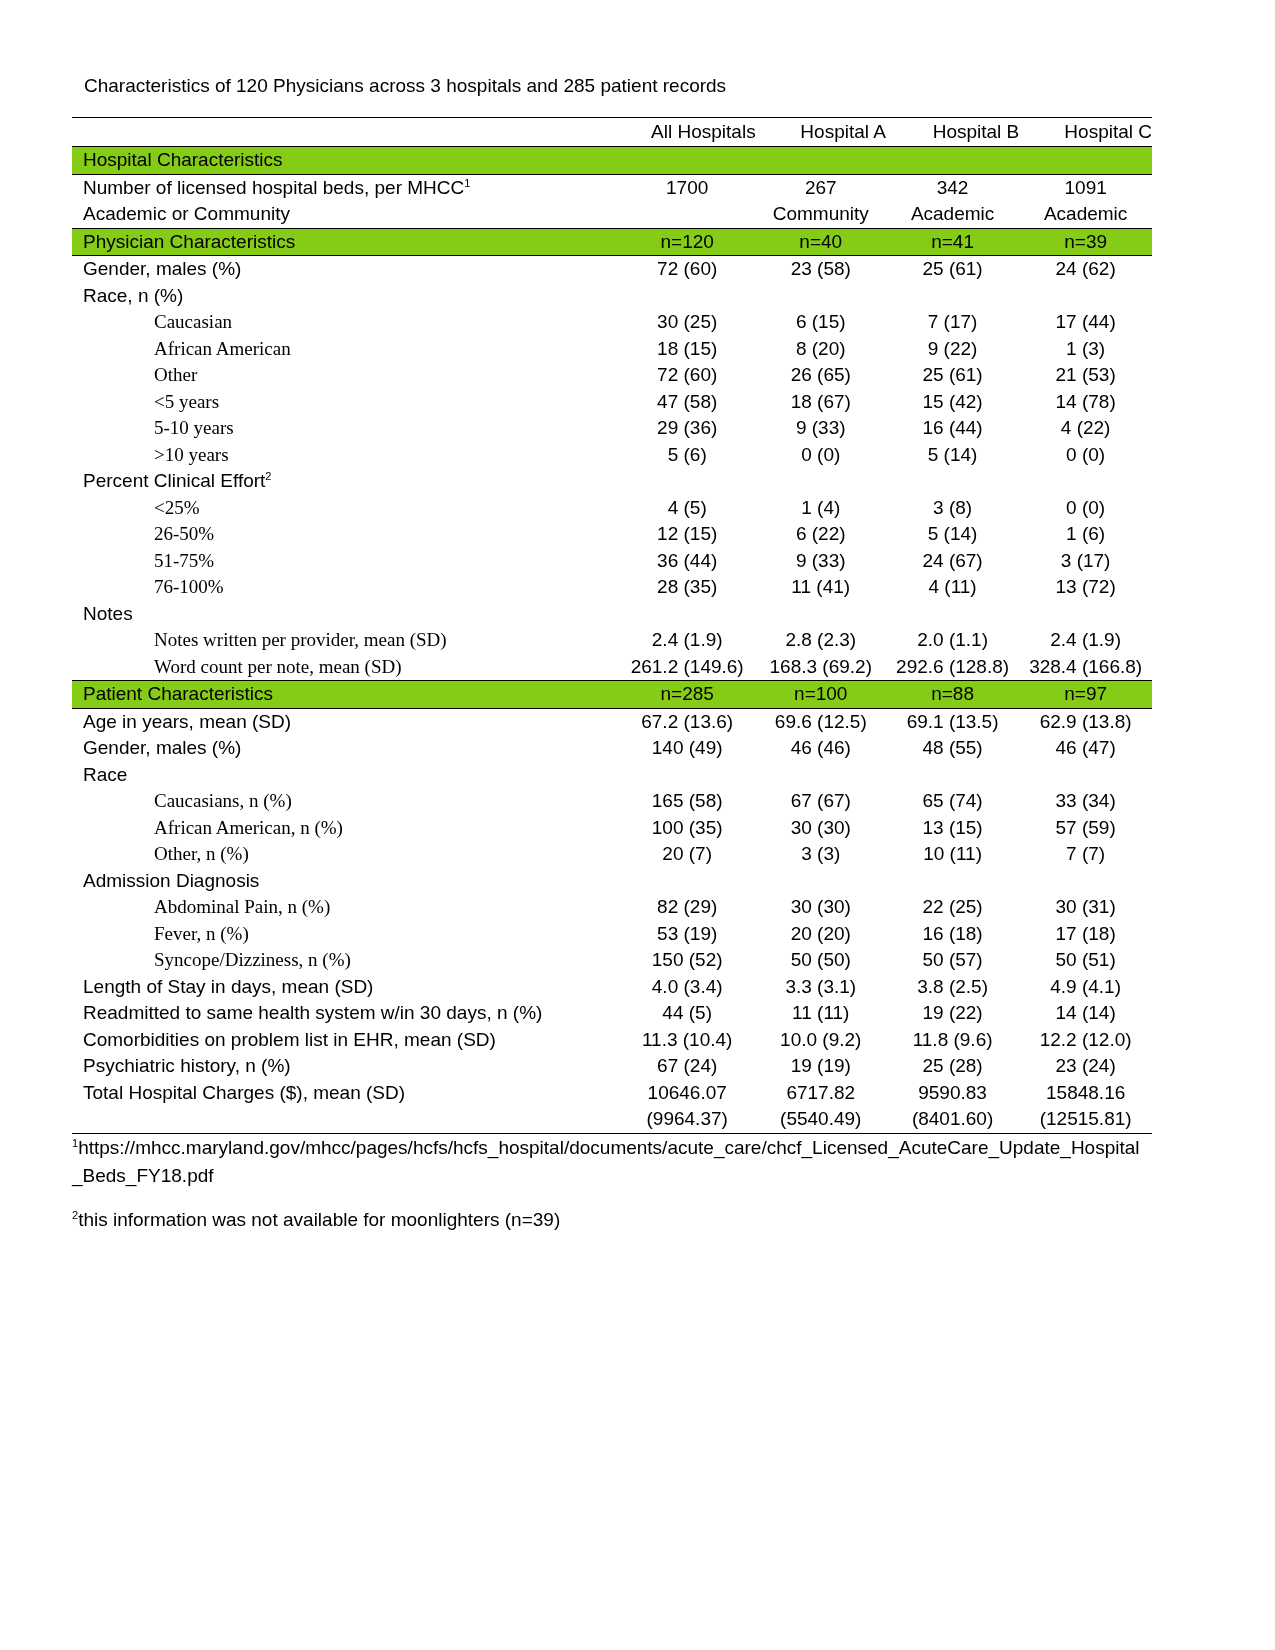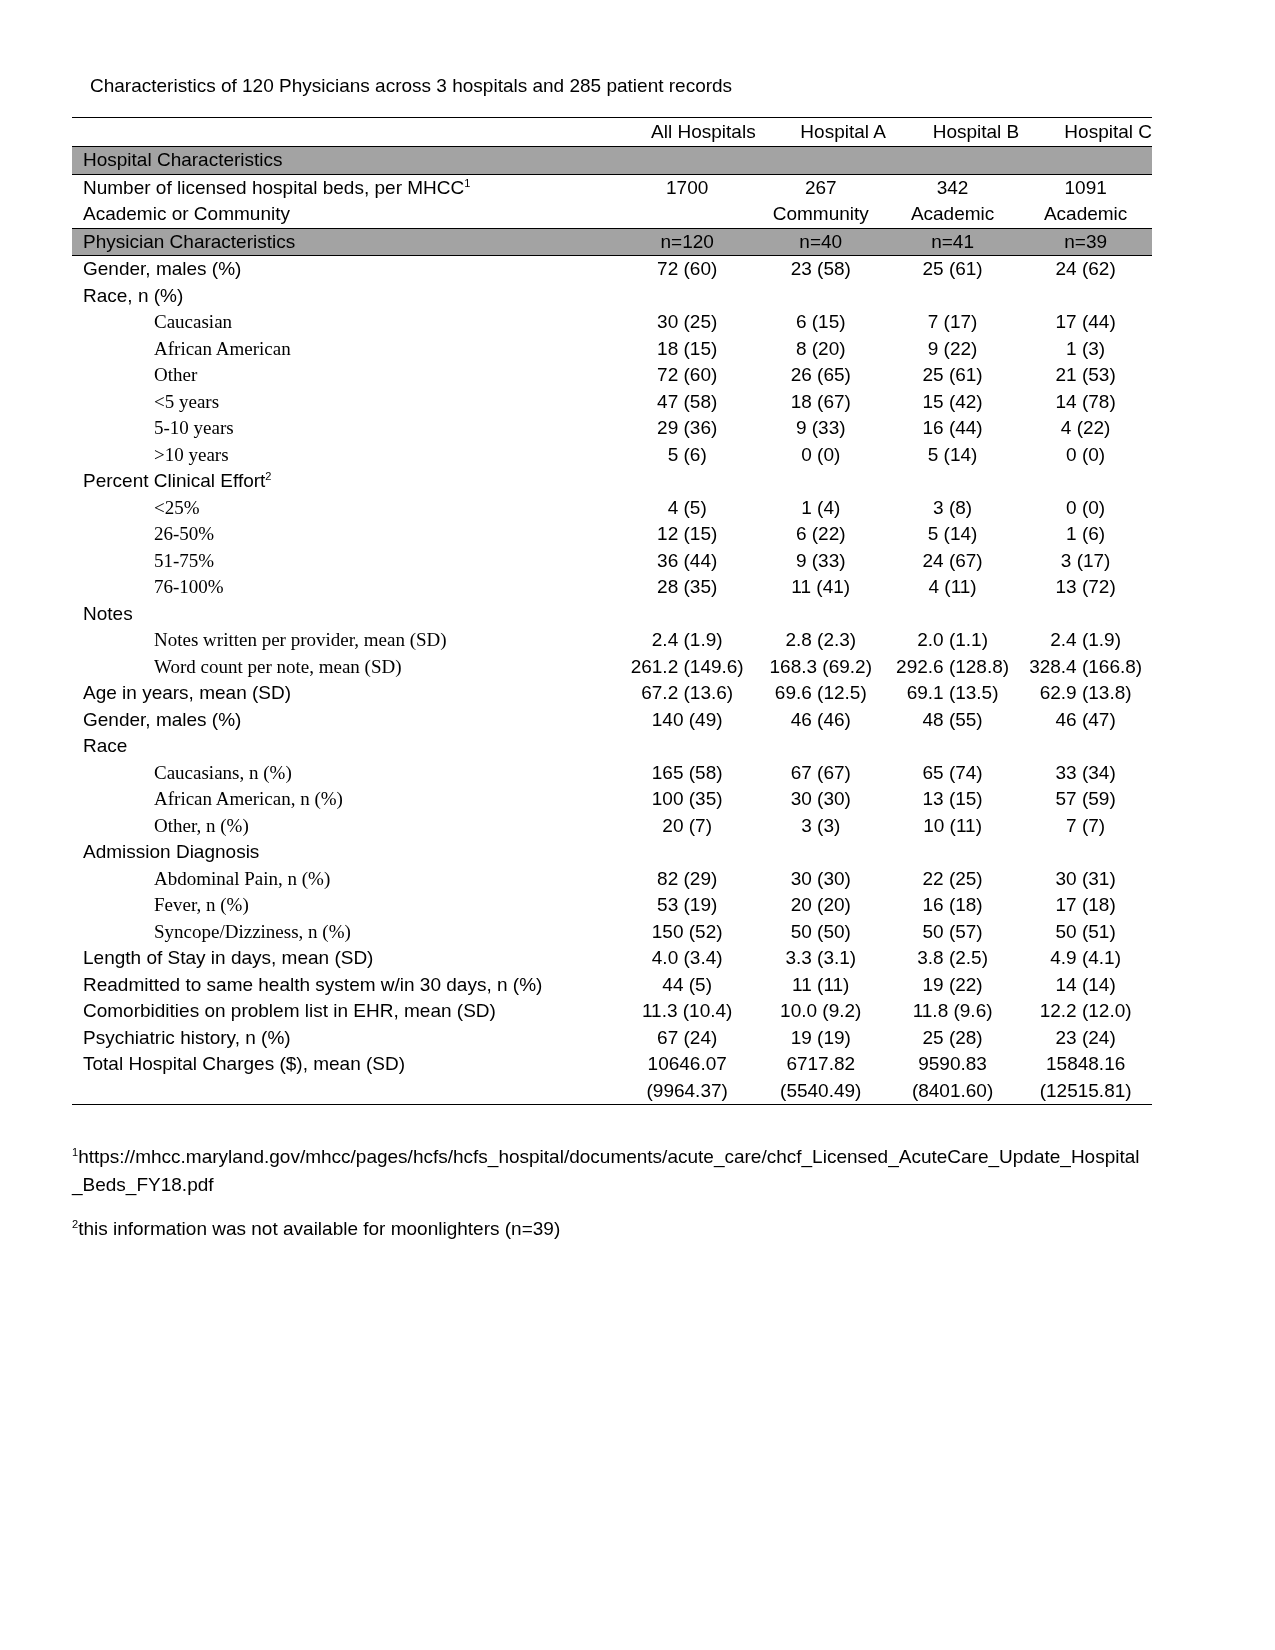--- a/index.html
+++ b/index.html
@@ -1,30 +1,30 @@
 <!DOCTYPE html>
 <html><head>
 <meta charset="utf-8">
 <style>
   html, body { margin: 0; padding: 0; background: #ffffff; }
   body { width: 1275px; height: 1650px; position: relative; font-family: "Liberation Sans", sans-serif; color: #000; }
   .page { position: absolute; left: 72px; top: 72px; width: 1080px; }
-  .caption { font-size: 19px; margin: 0 0 17px 18px; height: 28px; line-height: 28px; }
+  .caption { font-size: 19px; margin: 0 0 17px 12px; height: 28px; line-height: 28px; }
   table { border-collapse: collapse; width: 1080px; font-size: 19px; }
   td, th { padding: 0; height: 26.5px; line-height: 26px; font-weight: normal; white-space: nowrap; }
   thead tr { border-top: 1.5px solid #000; border-bottom: 1.5px solid #000; }
   th { text-align: right; height: 28px; }
   td.label { text-align: left; padding-left: 11px; width: 497px; }
   td.label.indent { padding-left: 82px; font-family: Liberation Serif, serif; }
   td.num { text-align: center; }
   col.c1 { width: 508px; } col.c2 { width: 147px; } col.c3 { width: 142px; } col.c4 { width: 142px; } col.c5 { width: 141px; }
-  tr.section { background: #a3a3a3; border-top: 1.5px solid #000; border-bottom: 1.5px solid #000; }
+  tr.section { background: #84cc16; border-top: 1.5px solid #000; border-bottom: 1.5px solid #000; }
   tr.last { border-bottom: 1.5px solid #000; }
   sup { font-size: 11px; line-height: 0; vertical-align: 7px; }
-  .footnotes { margin-top: 38px; font-size: 19px; }
+  .footnotes { font-size: 19px; }
   .footnotes p { margin: 0 0 16px 0; line-height: 28px; }
   .url { word-break: break-all; width: 1075px; }
 </style>
 </head>
 <body>
 
 <div class="page">
   <div class="caption">Characteristics of 120 Physicians across 3 hospitals and 285 patient records</div>
   <table>
     <colgroup>
@@ -177,20 +177,27 @@
           <td class="num">2.0 (1.1)</td>
           <td class="num">2.4 (1.9)</td>
         </tr>
         <tr class="">
           <td class="label indent"><span>Word count per note, mean (SD)</span></td>
           <td class="num">261.2 (149.6)</td>
           <td class="num">168.3 (69.2)</td>
           <td class="num">292.6 (128.8)</td>
           <td class="num">328.4 (166.8)</td>
         </tr>
+        <tr class="section">
+          <td class="label">Patient Characteristics</td>
+          <td class="num">n=285</td>
+          <td class="num">n=100</td>
+          <td class="num">n=88</td>
+          <td class="num">n=97</td>
+        </tr>
         <tr class="">
           <td class="label"><span>Age in years, mean (SD)</span></td>
           <td class="num">67.2 (13.6)</td>
           <td class="num">69.6 (12.5)</td>
           <td class="num">69.1 (13.5)</td>
           <td class="num">62.9 (13.8)</td>
         </tr>
         <tr class="">
           <td class="label"><span>Gender, males (%)</span></td>
           <td class="num">140 (49)</td>

